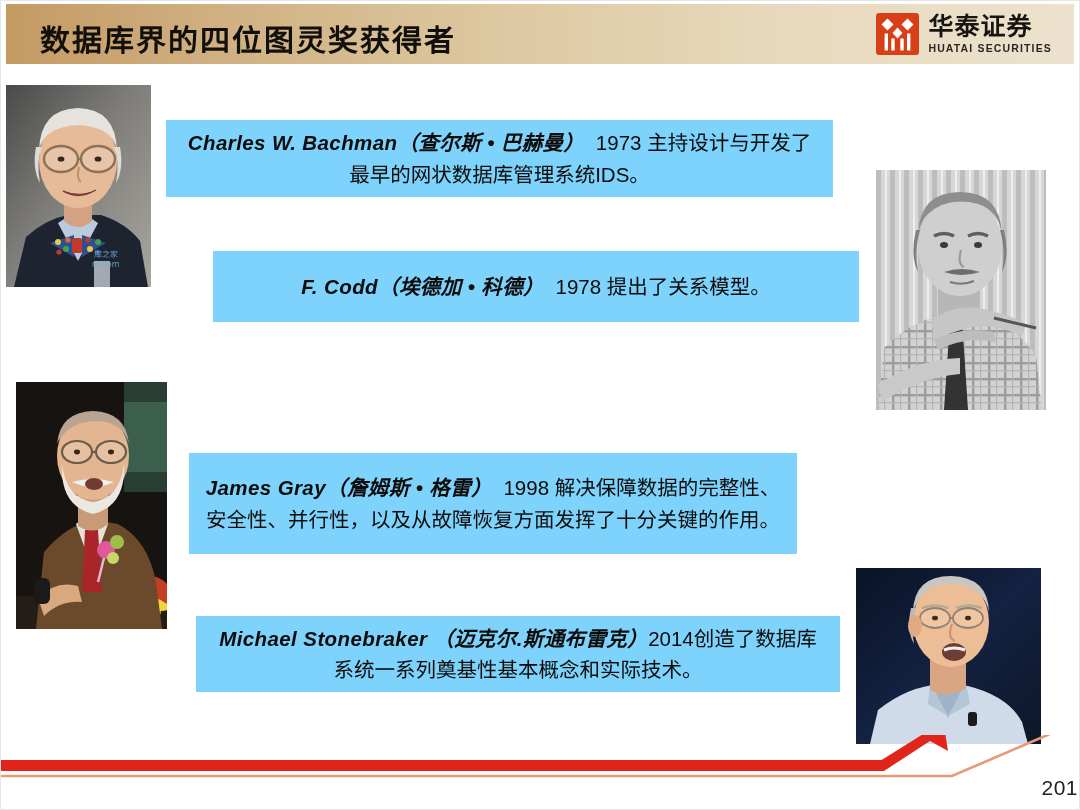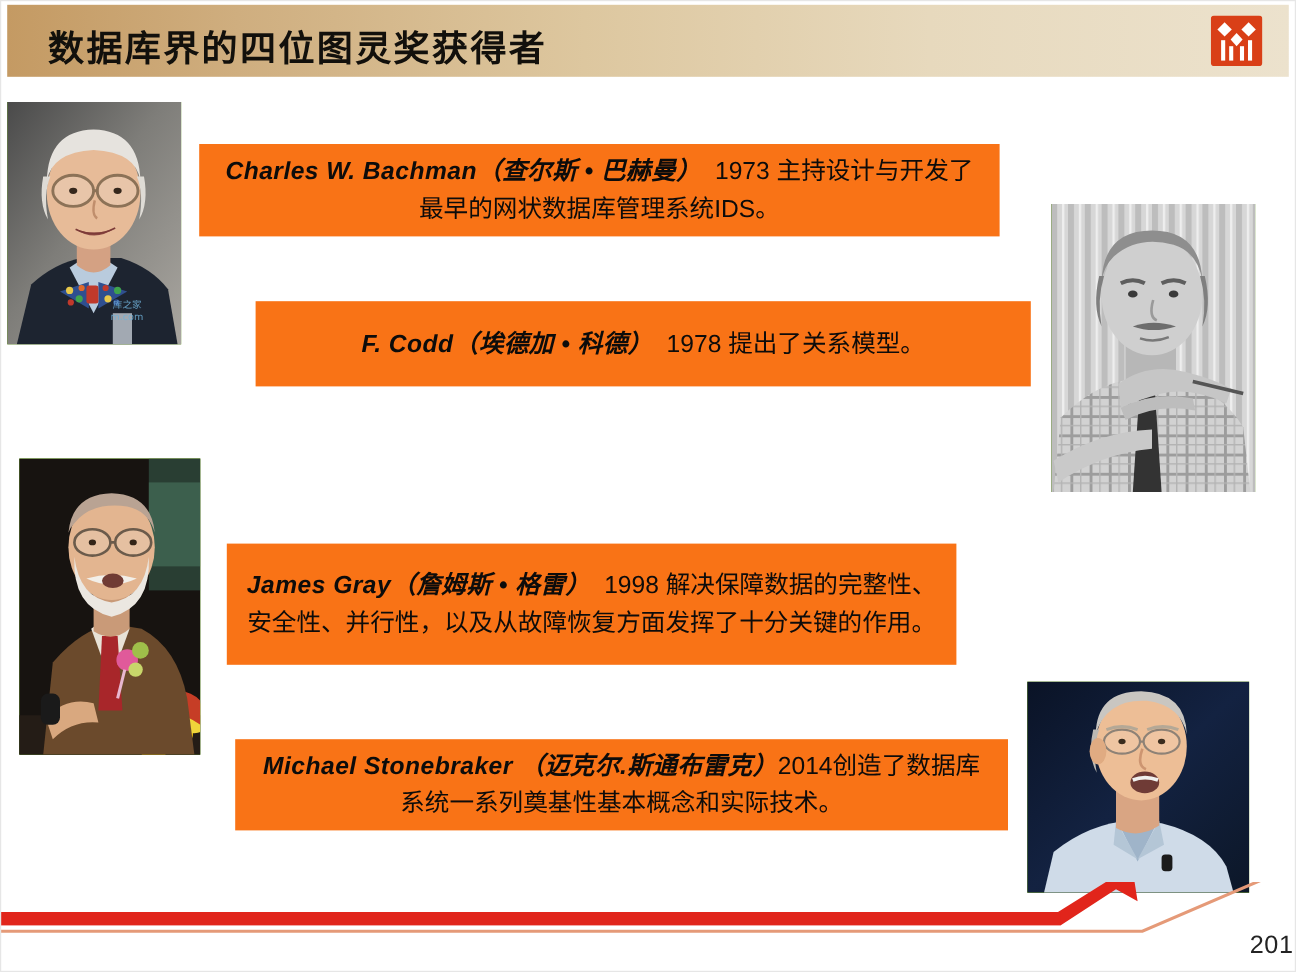--- a/index.html
+++ b/index.html
@@ -75,21 +75,21 @@
     font-size: 10.5px;
     font-weight: 700;
     color: #2a2824;
     letter-spacing: 1.15px;
     white-space: nowrap;
   }
 
   
   .callout {
     position: absolute;
-    background: #f97316;
+    background: #7dd3fc;
     box-sizing: border-box;
     display: flex;
     align-items: center;
     justify-content: center;
     text-align: center;
     color: #0d0c0b;
     padding: 20px 14px;
     line-height: 1.52;
     font-size: 20.5px;
     font-family: "Liberation Sans", "DejaVu Sans", sans-serif;
@@ -104,21 +104,21 @@
 
   #box-bachman    { left: 166px; top: 120px;  width: 667px; height: 77px; }
   #box-codd       { left: 213px; top: 251px;  width: 646px; height: 71px; }
   #box-gray       { left: 189px; top: 453px;  width: 608px; height: 101px; }
   #box-stonebraker{ left: 196px; top: 616px;  width: 644px; height: 76px; }
 
   
   .photo {
     position: absolute;
     overflow: hidden;
-    background: #4d7c0f;
+    background: #bef264;
   }
   .photo svg { display: block; width: 100%; height: 100%; }
 
   #photo-bachman     { left: 6px;   top: 85px;  width: 145px; height: 202px; }
   #photo-codd        { left: 876px; top: 170px; width: 170px; height: 240px; }
   #photo-gray        { left: 16px;  top: 382px; width: 151px; height: 247px; }
   #photo-stonebraker { left: 856px; top: 568px; width: 185px; height: 176px; }
 
   
   .footer-zone { position: absolute; left: 0; top: 735px; width: 1080px; height: 75px; }
@@ -156,20 +156,24 @@
         <svg viewBox="0 0 43 42" xmlns="http://www.w3.org/2000/svg" aria-hidden="true">
           <rect x="0" y="0" width="43" height="42" rx="3" fill="#d93f17"></rect>
           <path d="M11.5 5.5 L17.5 11.5 L11.5 17.5 L5.5 11.5 Z" fill="#ffffff"></path>
           <path d="M31.5 5.5 L37.5 11.5 L31.5 17.5 L25.5 11.5 Z" fill="#ffffff"></path>
           <path d="M21.5 14.5 L26.5 20 L21.5 25.5 L16.5 20 Z" fill="#ffffff"></path>
           <rect x="8.6" y="20.5" width="3.4" height="17" fill="#ffffff"></rect>
           <rect x="15.3" y="25.5" width="3.4" height="12" fill="#ffffff"></rect>
           <rect x="24.3" y="25.5" width="3.4" height="12" fill="#ffffff"></rect>
           <rect x="31" y="20.5" width="3.4" height="17" fill="#ffffff"></rect>
         </svg>
+      </span>
+      <span class="logo-text-col">
+        <span class="logo-cn">华泰证券</span>
+        <span class="logo-en">HUATAI SECURITIES</span>
       </span>
     </div>
   </div>
 
   <div class="photo" id="photo-bachman">
     <svg viewBox="0 0 145 202" preserveAspectRatio="none" xmlns="http://www.w3.org/2000/svg">
       <defs>
         <linearGradient id="bgB" x1="0" y1="0" x2="1" y2="1">
           <stop offset="0" stop-color="#4a4a4a"></stop>
           <stop offset="0.45" stop-color="#7e7d79"></stop>

